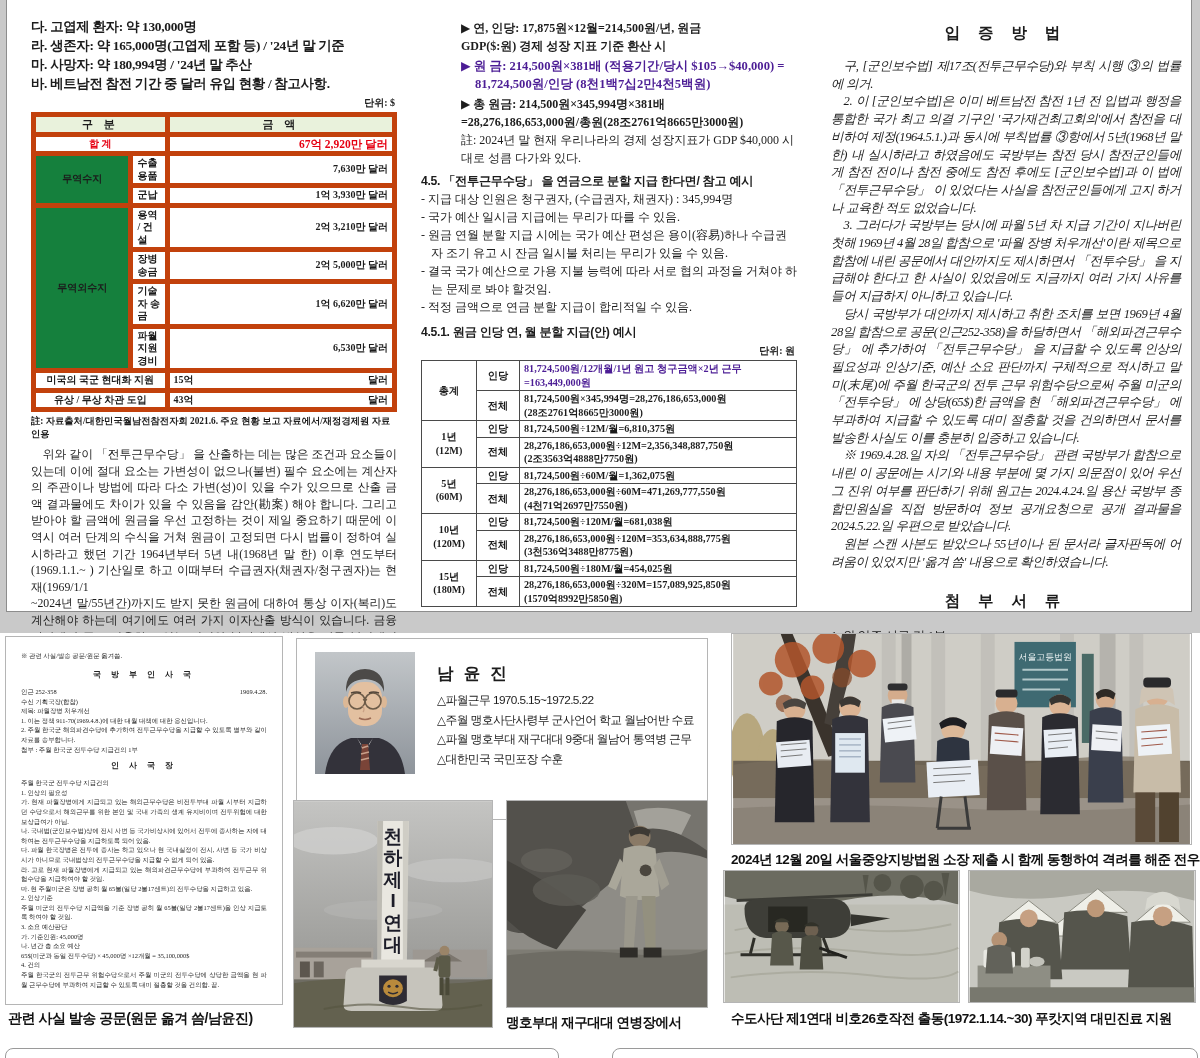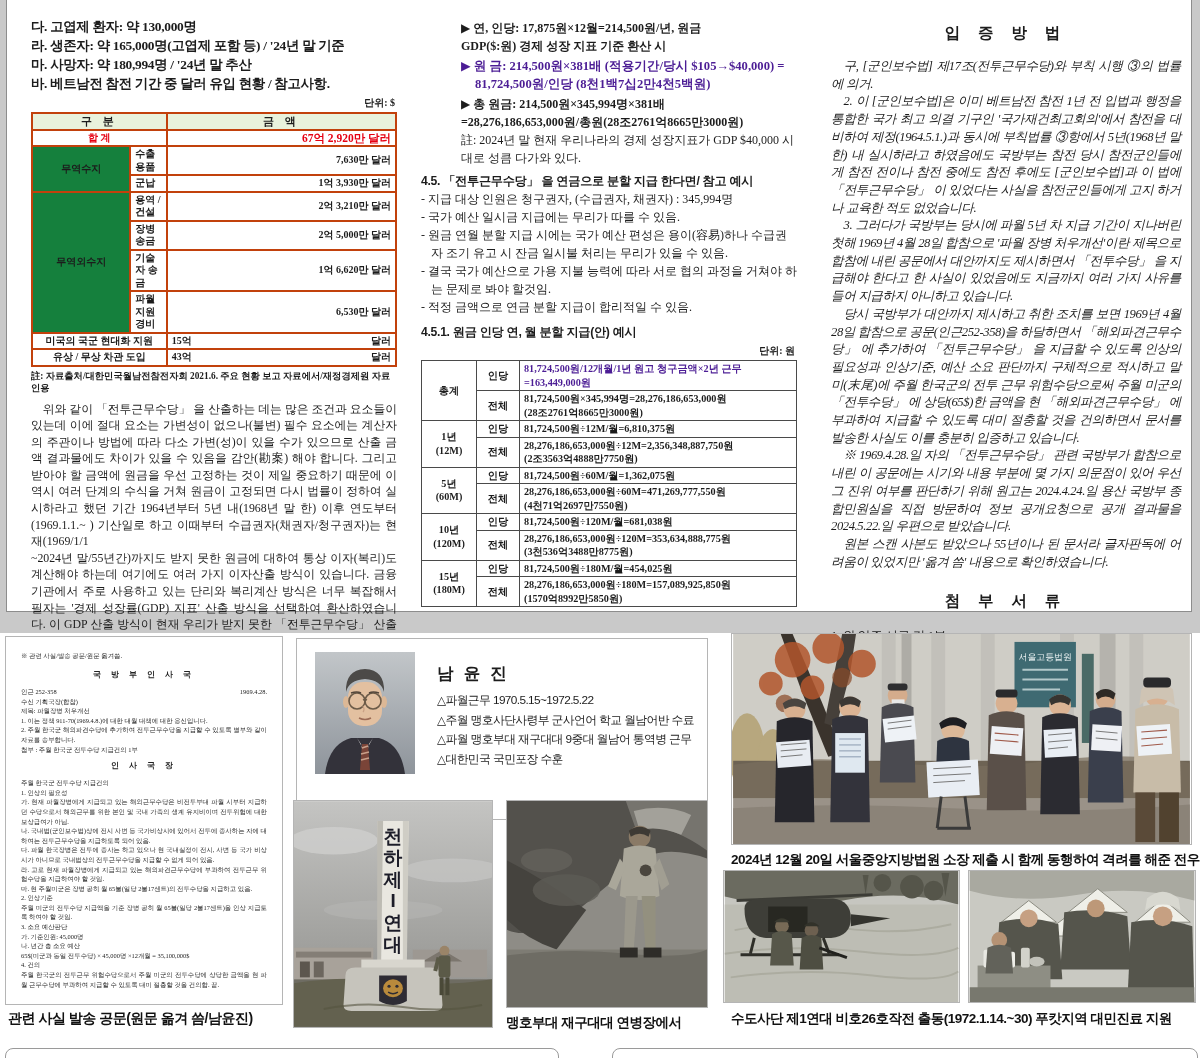--- a/index.html
+++ b/index.html
@@ -7,21 +7,21 @@
        font-family:"Liberation Serif","DejaVu Serif",serif;color:#1c1c1c;}
   .panel{position:absolute;background:#fff;}
   #top-panel{left:6px;top:-10px;width:1186px;height:622px;border:1px solid #8d8d8d;box-sizing:border-box;}
   .col{position:absolute;top:26px;}
   #col1{left:24px;width:366px;}
   #col2{left:414px;width:376px;}
   #col3{left:824px;width:350px;}
   .intro-line{font-size:13.4px;line-height:19px;font-weight:bold;letter-spacing:-0.3px;}
   .unit{font-size:10px;text-align:right;margin:3px 2px 2px 0;font-weight:bold;}
   table{border-collapse:collapse;width:100%;}
-  .dtable td{border:2px solid #c2410c;font-size:10px;font-weight:bold;padding:1px 4px;line-height:12.5px;}
+  .dtable td{border:5px solid #c2410c;font-size:10px;font-weight:bold;padding:1px 4px;line-height:12.5px;}
   .dtable .hdr{background:#e9f2dc;text-align:center;font-size:11px;letter-spacing:4px;}
   .dtable .cat{background:#15803d;text-align:center;}
   .dtable .amt{text-align:right;}
   .dtable .red{color:#e60012;margin-top:16px;}
   .dtable .ctr{text-align:center;}
   .split{display:flex;justify-content:space-between;}
   .note{font-size:9.3px;line-height:12.5px;margin-top:3px;font-weight:bold;}
   .para{font-size:11.8px;line-height:16.6px;text-align:justify;margin-top:6px;}
   .ind{text-indent:1em;}
   .h-sans{font-family:"Liberation Sans","DejaVu Sans",sans-serif;font-weight:bold;font-size:11.8px;
@@ -213,21 +213,21 @@
         <td class="yr grn" rowspan="2">
               <div>15년</div>
               <div>(180M)</div>
             </td>
         <td class="lbl">인당</td>
         <td>81,724,500원÷180M/월=454,025원</td>
       </tr>
       <tr>
         <td class="lbl">전체</td>
         <td>
-              <div>28,276,186,653,000원÷180M=157,089,925,850원</div>
+              <div>28,276,186,653,000원÷320M=157,089,925,850원</div>
               <div class="paren">(1570억8992만5850원)</div>
             </td>
       </tr>
     </tbody>
       </table>
   </div>
 
   <div class="col" id="col3">
     <div class="chead">입 증 방 법</div>
     <div class="c3p ind">구, [군인보수법] 제17조(전투근무수당)와 부칙 시행 ③의 법률에 의거.</div>

